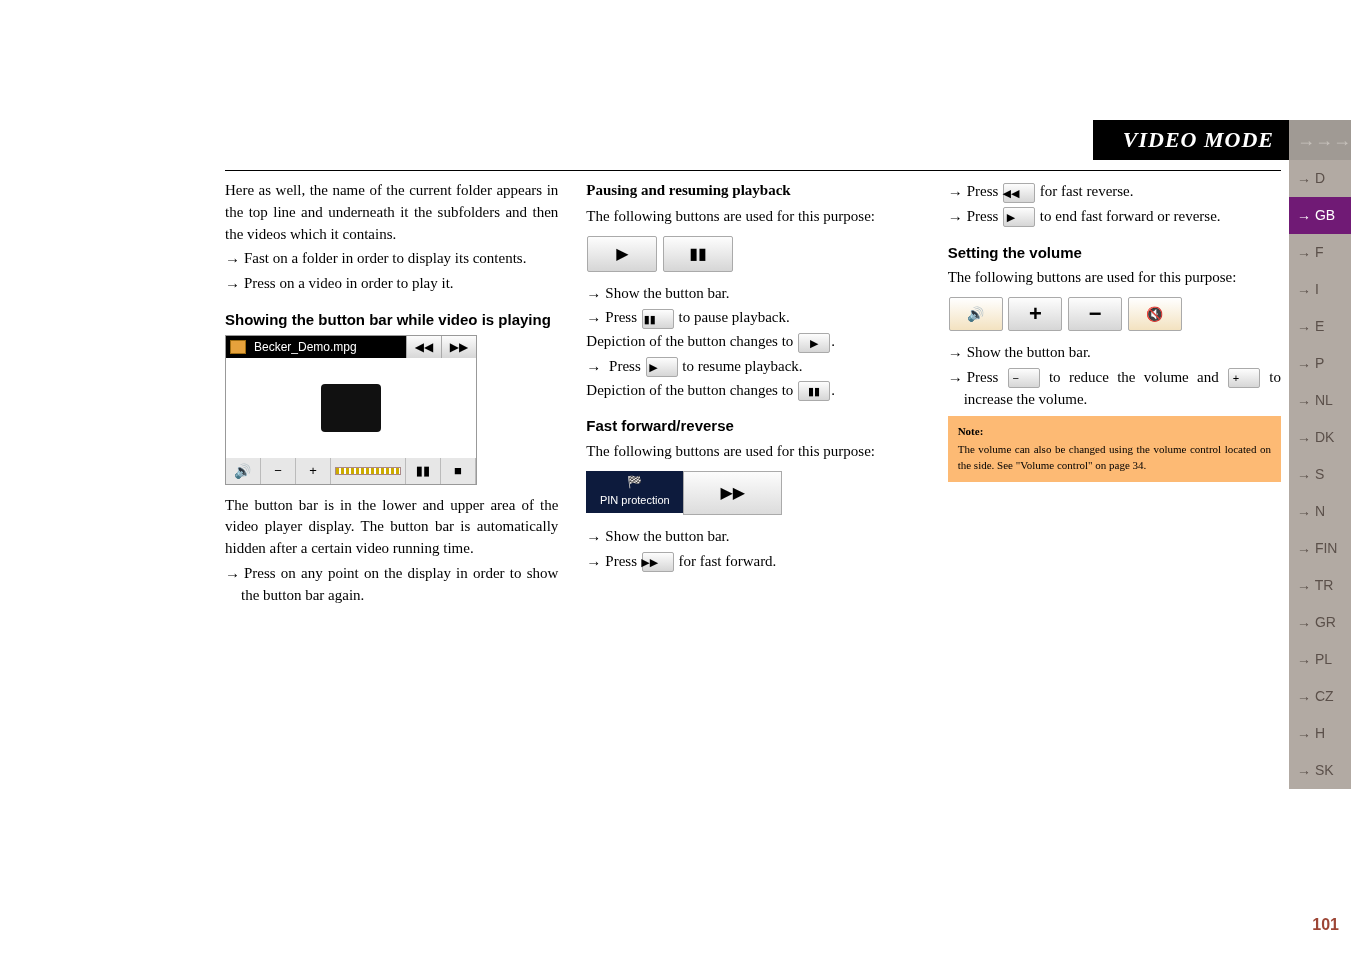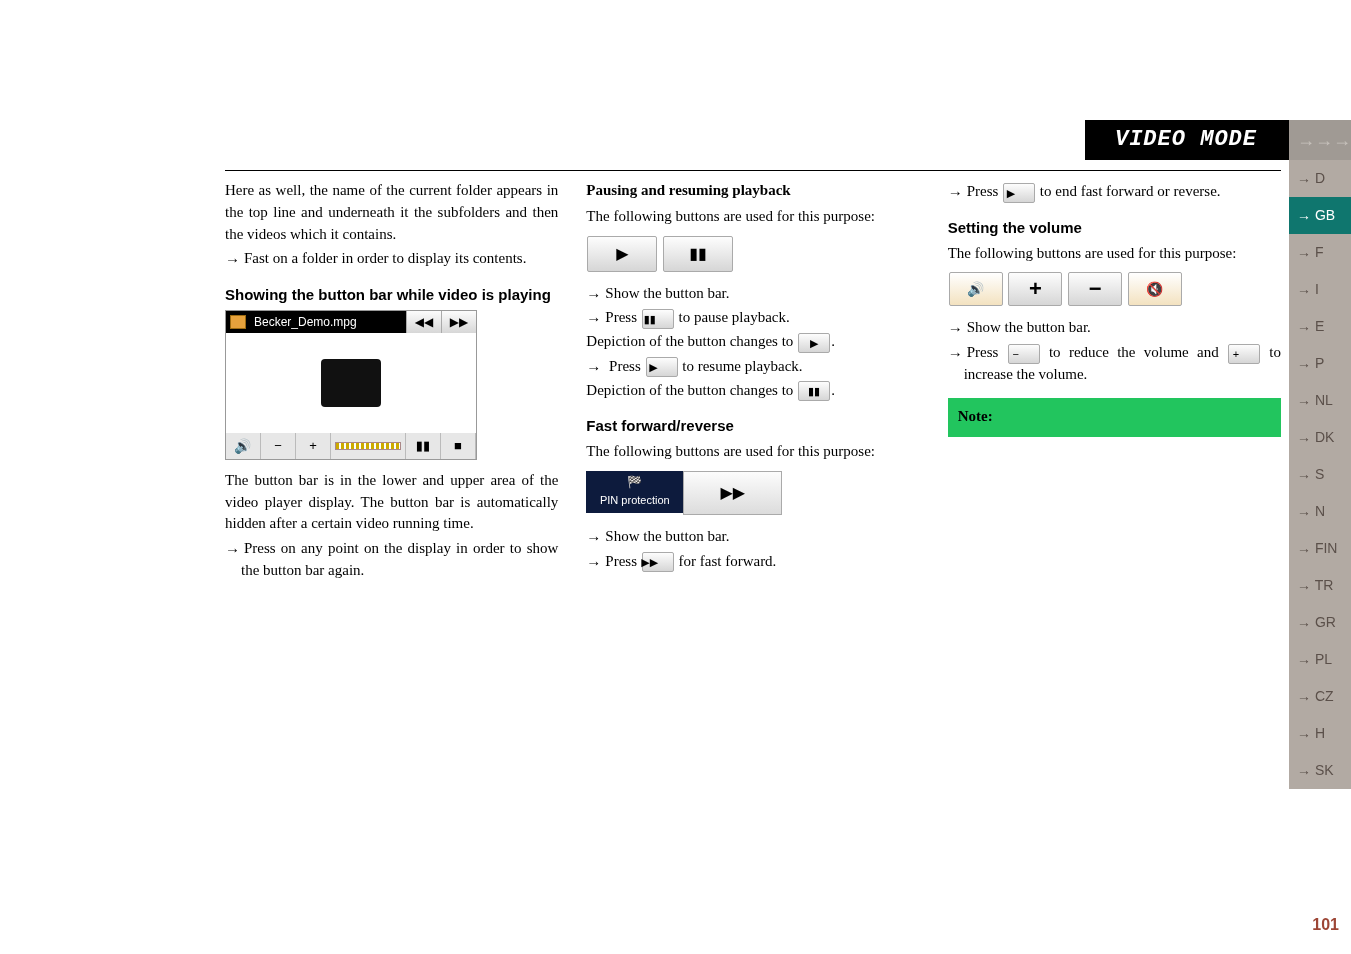--- a/index.html
+++ b/index.html
@@ -18,25 +18,25 @@
     top: 120px;
     width: 62px;
   }
   .header-black {
     position: absolute;
     top: 120px;
     right: 62px;
     height: 32px;
     background: #000;
     color: #fff;
-    font-family: Liberation Mono, monospace;
+    font-family: Liberation Serif, serif;
     font-weight: bold;
     font-size: 22px;
     letter-spacing: 1px;
-    padding: 4px 32px 4px 30px;
+    padding: 4px 15px 4px 30px;
     line-height: 32px;
     font-style: italic;
   }
   .arrows-grey {
     position: absolute;
     top: 120px;
     right: 0;
     width: 62px;
     height: 40px;
     background: #a09a94;
@@ -53,21 +53,21 @@
     background: #b2aaa3;
     color: #5b504a;
     font-family: Arial, sans-serif;
     font-size: 14px;
     line-height: 37px;
     text-align: left;
     padding-left: 8px;
     box-sizing: border-box;
   }
   .tab.active {
-    background: #0f766e;
+    background: #701a75;
     color: #fff;
   }
   .content {
     position: absolute;
     left: 225px;
     top: 180px;
     right: 70px;
     bottom: 60px;
     display: flex;
     gap: 28px;
@@ -139,24 +139,24 @@
   .vp-bottom .cell.progress { flex:1; display:flex; align-items:center; padding:0 4px;}
   .prog-track { width:100%; height:6px; background: repeating-linear-gradient(90deg,#ca0,#ca0 3px,#fff 3px,#fff 5px); border:1px solid #a88;}
   .vp-bottom .cell .spk-icon { color:#d97f1f; font-size:14px;}
   .pin-block {
     width: 196px; margin:8px 0 10px 0; display:flex; font-family: Arial,sans-serif; font-size:11px;
   }
   .pin-left { width:98px; height:42px; background:#0d1b3d; color:#fff; text-align:center; display:flex; flex-direction:column; justify-content:center; gap:2px;}
   .pin-left .p-icon { font-size:12px;}
   .pin-right { width:98px; height:42px; background:linear-gradient(#fcfcfc,#dcdcdc); text-align:center; line-height:42px; font-size:16px; border:1px solid #aaa;}
   .notebox {
-    background:#22c55e;
+    background:#fdba74;
     padding:8px 10px;
-    margin-top:12px;
-    font-size:15px;
+    margin-top:6px;
+    font-size:11px;
     text-align: justify;
   }
   .notebox .note-title { font-weight:bold; margin-bottom:2px; text-align:left;}
   .page-num {
     position:absolute;
     right: 12px;
     bottom: 20px;
     font-family: Arial, sans-serif;
     font-weight:bold;
     color:#9d4636;
@@ -197,20 +197,21 @@
   <div class="tab">→ SK</div>
 </div>
 
 <div class="rule"></div>
 
 <div class="content">
 
   <div class="col">
     <p>Here as well, the name of the current folder appears in the top line and underneath it the subfolders and then the videos which it contains.</p>
     <p class="indent-item arrow">Fast on a folder in order to display its contents.</p>
+    <p class="indent-item arrow">Press on a video in order to play it.</p>
 
     <div class="section-head">Showing the button bar while video is playing</div>
 
     <div class="video-player">
       <div class="vp-top">
         <div class="icon-folder"></div>
         <div class="title">Becker_Demo.mpg</div>
         <div class="mkbtn">◀◀</div>
         <div class="mkbtn">▶▶</div>
       </div>
@@ -257,34 +258,36 @@
         <div>PIN protection</div>
       </div>
       <div class="pin-right">▶▶</div>
     </div>
 
     <p class="indent-item arrow">Show the button bar.</p>
     <p class="indent-item"><span class="arrow"></span><span>Press </span><span class="btn">▶▶</span><span> for fast forward.</span></p>
   </div>
 
   <div class="col">
+    <p class="indent-item"><span class="arrow"></span><span>Press </span><span class="btn">◀◀</span><span> for fast reverse.</span></p>
     <p class="indent-item"><span class="arrow"></span><span>Press </span><span class="btn">▶</span><span> to end fast forward or reverse.</span></p>
 
     <div class="section-head">Setting the volume</div>
     <p>The following buttons are used for this purpose:</p>
 
     <div class="btnrow">
       <span class="btn med speaker icon-spk-orange">🔊</span>
       <span class="btn med black" style="font-size:22px;font-weight:bold">+</span>
       <span class="btn med black" style="font-size:22px;font-weight:bold">−</span>
       <span class="btn med mute icon-spk-orange">🔇</span>
     </div>
 
     <p class="indent-item arrow">Show the button bar.</p>
     <p class="indent-item"><span class="arrow"></span><span>Press </span><span class="btn">−</span><span> to reduce the volume and </span><span class="btn">+</span><span> to increase the volume.</span></p>
 
     <div class="notebox">
       <div class="note-title">Note:</div>
+      <div>The volume can also be changed using the volume control located on the side. See "Volume control" on page 34.</div>
     </div>
   </div>
 </div>
 
 <div class="page-num">101</div>
 
 </body></html>

